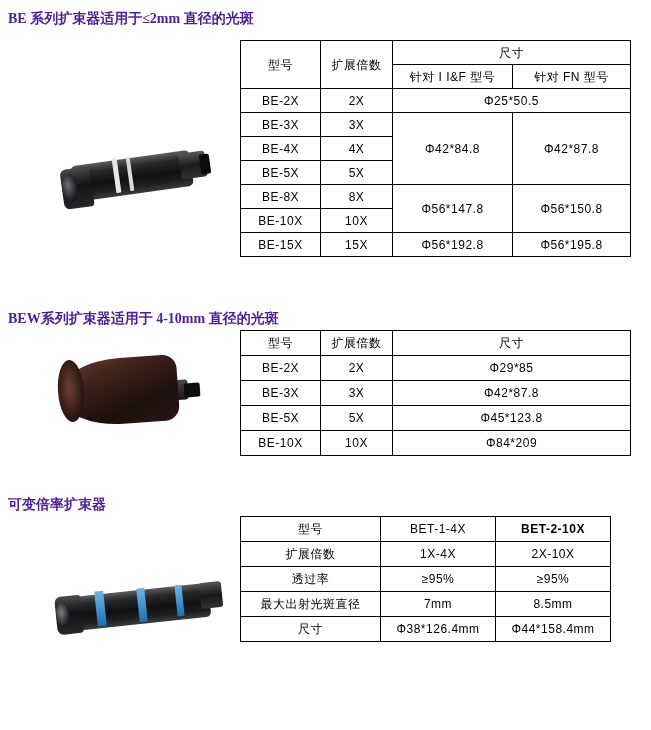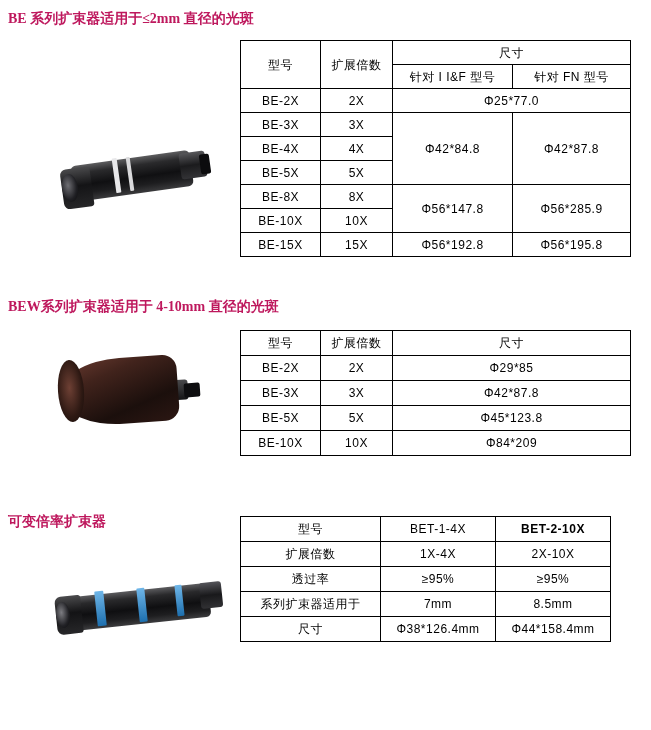--- a/index.html
+++ b/index.html
@@ -9,21 +9,21 @@
     background: #ffffff;
     font-family: "Liberation Sans", "DejaVu Sans", sans-serif;
     color: #000;
   }
   .page { position: relative; width: 651px; height: 730px; overflow: hidden; }
 
   .section-title {
     font-family: "Liberation Serif", "DejaVu Serif", serif;
     font-weight: bold;
     font-size: 14px;
-    color: #be185d;
+    color: #4c1d95;
     line-height: 18px;
     white-space: nowrap;
   }
   .section { position: relative; }
 
   
   table.spec {
     border-collapse: collapse;
     font-size: 12px;
     font-family: "Liberation Sans", "DejaVu Sans", sans-serif;
@@ -186,21 +186,21 @@
           <td colspan="2">尺寸</td>
         </tr>
         <tr>
           <td class="c-dim1">针对 I I&amp;F 型号</td>
           <td class="c-dim2">针对 FN 型号</td>
         </tr>
 
         <tr>
           <td>BE-2X</td>
           <td>2X</td>
-          <td colspan="2">Φ25*77.0</td>
+          <td colspan="2">Φ25*50.5</td>
         </tr>
 
         <tr>
           <td>BE-3X</td>
           <td>3X</td>
           <td rowspan="3">Φ42*84.8</td>
           <td rowspan="3">Φ42*87.8</td>
         </tr>
         <tr>
           <td>BE-4X</td>
@@ -208,39 +208,39 @@
         </tr>
         <tr>
           <td>BE-5X</td>
           <td>5X</td>
         </tr>
 
         <tr>
           <td>BE-8X</td>
           <td>8X</td>
           <td rowspan="2">Φ56*147.8</td>
-          <td rowspan="2">Φ56*285.9</td>
+          <td rowspan="2">Φ56*150.8</td>
         </tr>
         <tr>
           <td>BE-10X</td>
           <td>10X</td>
         </tr>
 
         <tr>
           <td>BE-15X</td>
           <td>15X</td>
           <td>Φ56*192.8</td>
           <td>Φ56*195.8</td>
         </tr>
       </tbody>
     </table>
   </div>
 
   <div class="section">
-    <div class="section-title" style="position:absolute; left:8px; top:298px;text-align:center;">BEW系列扩束器适用于 4-10mm 直径的光斑</div>
+    <div class="section-title" style="position:absolute; left:8px; top:310px;text-align:center;">BEW系列扩束器适用于 4-10mm 直径的光斑</div>
 
     <div class="imgbox" id="img-bew">
       <div class="bew-neck"></div>
       <div class="bew-tip"></div>
       <div class="bew-cone"></div>
       <div class="bew-face"></div>
     </div>
 
     <table class="spec" id="bew-table">
       <tbody>
@@ -267,21 +267,21 @@
         <tr>
           <td>BE-10X</td>
           <td>10X</td>
           <td>Φ84*209</td>
         </tr>
       </tbody>
     </table>
   </div>
 
   <div class="section">
-    <div class="section-title" style="position:absolute; left:8px; top:513px;">可变倍率扩束器</div>
+    <div class="section-title" style="position:absolute; left:8px; top:496px;">可变倍率扩束器</div>
 
     <div class="imgbox" id="img-bet">
       <div class="bet-body"></div>
       <div class="bet-tail"></div>
       <div class="bet-front"></div>
       <div class="bet-lens"></div>
       <div class="bet-blue1"></div>
       <div class="bet-blue2"></div>
       <div class="bet-blue3"></div>
     </div>
@@ -297,21 +297,21 @@
           <td>扩展倍数</td>
           <td>1X-4X</td>
           <td>2X-10X</td>
         </tr>
         <tr>
           <td>透过率</td>
           <td>≥95%</td>
           <td>≥95%</td>
         </tr>
         <tr>
-          <td>系列扩束器适用于</td>
+          <td>最大出射光斑直径</td>
           <td>7mm</td>
           <td>8.5mm</td>
         </tr>
         <tr>
           <td>尺寸</td>
           <td>Φ38*126.4mm</td>
           <td>Φ44*158.4mm</td>
         </tr>
       </tbody>
     </table>

